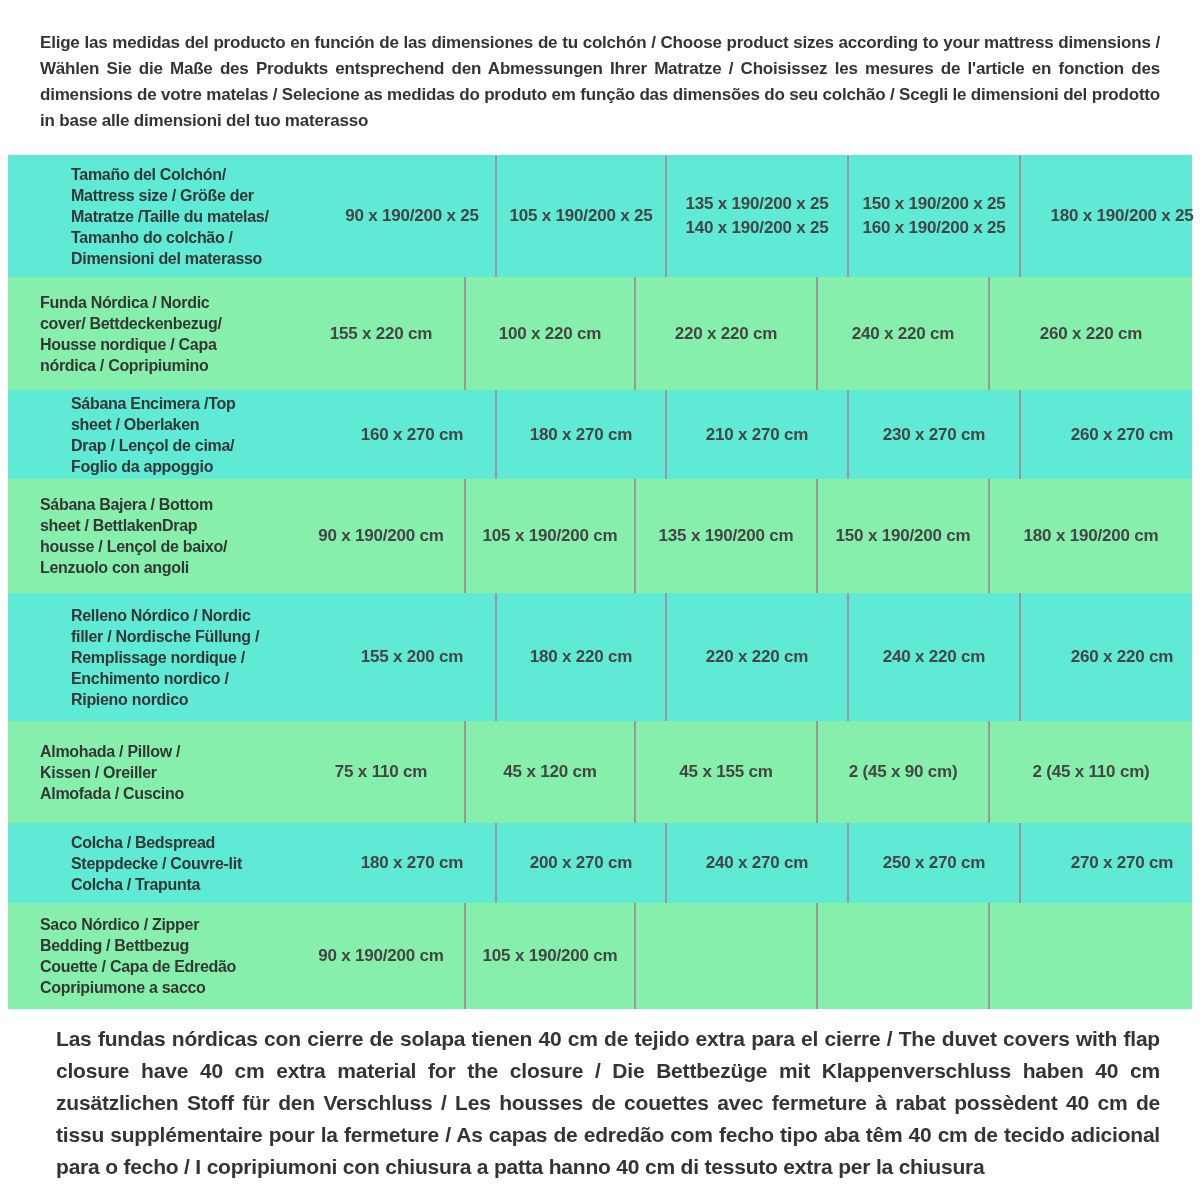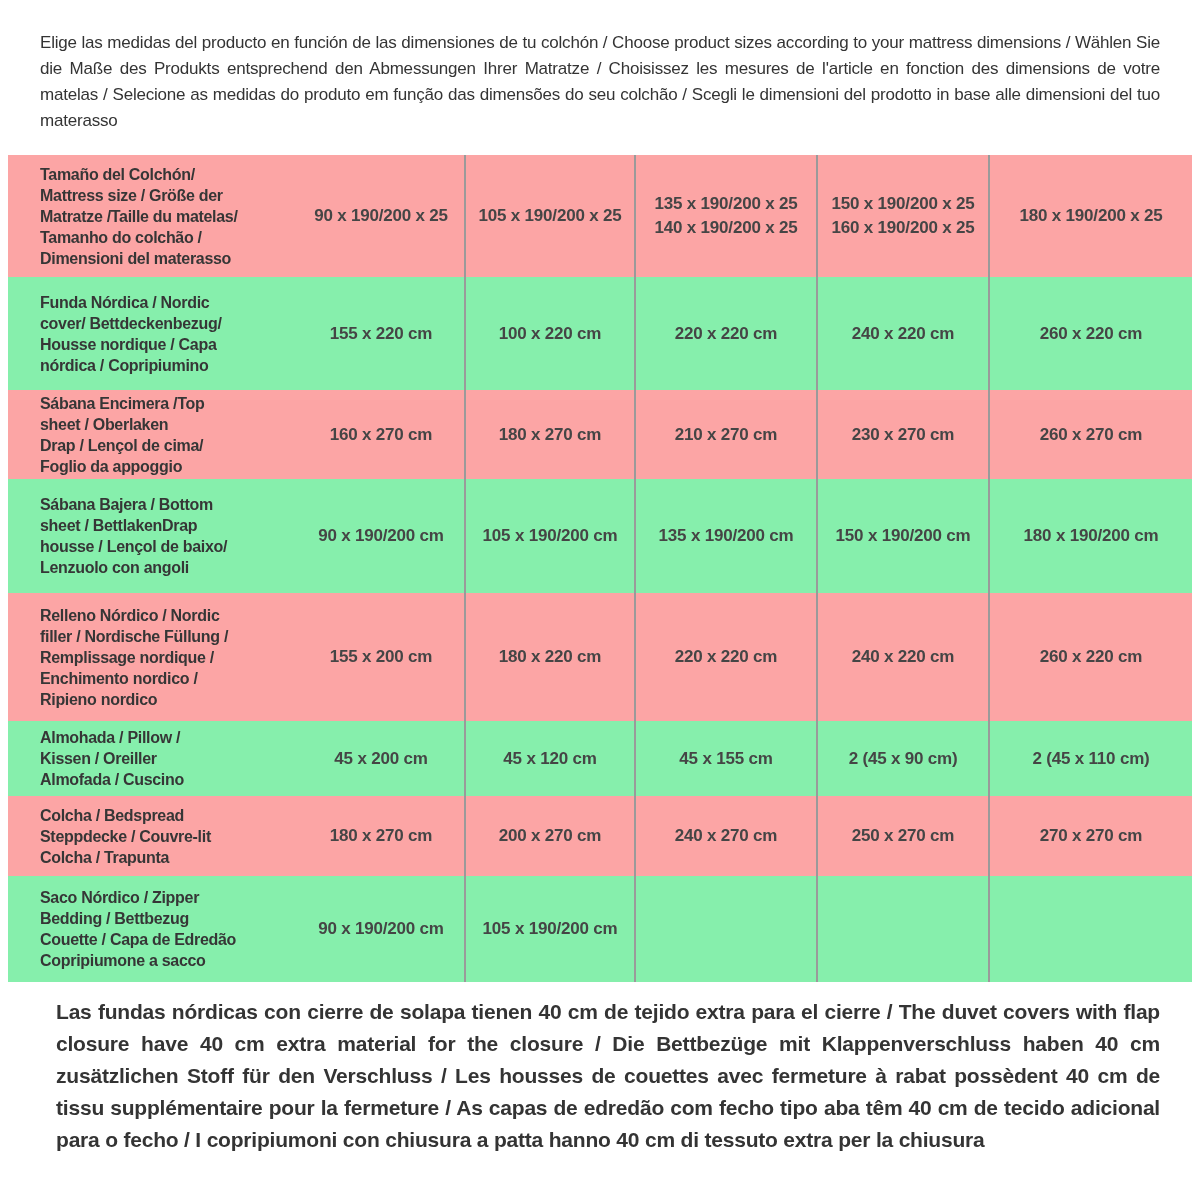--- a/index.html
+++ b/index.html
@@ -7,41 +7,41 @@
     width: 1200px; height: 1200px;
     background: #ffffff;
     font-family: "Liberation Sans", sans-serif;
     color: #3c3c3c;
     overflow: hidden;
   }
   .intro {
     margin: 30px 40px 0 40px;
     font-size: 17px;
     line-height: 26px;
-    font-weight: 400;
+    font-weight: 700;
     text-align: justify;
     letter-spacing: -0.2px;
     color: #343434;
   }
   .size-table {
     margin: 21px 8px 0 8px;
     width: 1184px;
   }
   .row {
     display: grid;
     grid-template-columns: 290px 168px 170px 182px 172px 202px;
   }
-  .row.gray { background: #fca5a5; }
+  .row.gray { background: #5eead4; padding-left: 31px; }
   .row.white { background: #86efac; }
   .r1 { height: 122px; }
   .r2 { height: 113px; }
   .r3 { height: 89px; }
   .r4 { height: 114px; }
   .r5 { height: 128px; }
-  .r6 { height: 75px; }
+  .r6 { height: 102px; }
   .r7 { height: 80px; }
   .r8 { height: 106px; }
   .cell {
     display: flex;
     align-items: center;
   }
   .cell.label {
     padding-left: 32px;
     padding-right: 10px;
     font-size: 16px;
@@ -142,21 +142,21 @@
     <div class="cell val">180 x 220 cm</div>
     <div class="cell val">220 x 220 cm</div>
     <div class="cell val">240 x 220 cm</div>
     <div class="cell val last">260 x 220 cm</div>
   </div>
 
   <div class="row r6 white">
     <div class="cell label">Almohada  / Pillow /
 Kissen / Oreiller
 Almofada / Cuscino</div>
-    <div class="cell val first">45 x 200 cm</div>
+    <div class="cell val first">75 x 110 cm</div>
     <div class="cell val">45 x 120 cm</div>
     <div class="cell val">45 x 155 cm</div>
     <div class="cell val">2 (45 x 90 cm)</div>
     <div class="cell val last">2 (45 x 110 cm)</div>
   </div>
 
   <div class="row r7 gray">
     <div class="cell label">Colcha / Bedspread
 Steppdecke / Couvre-lit
 Colcha / Trapunta</div>

